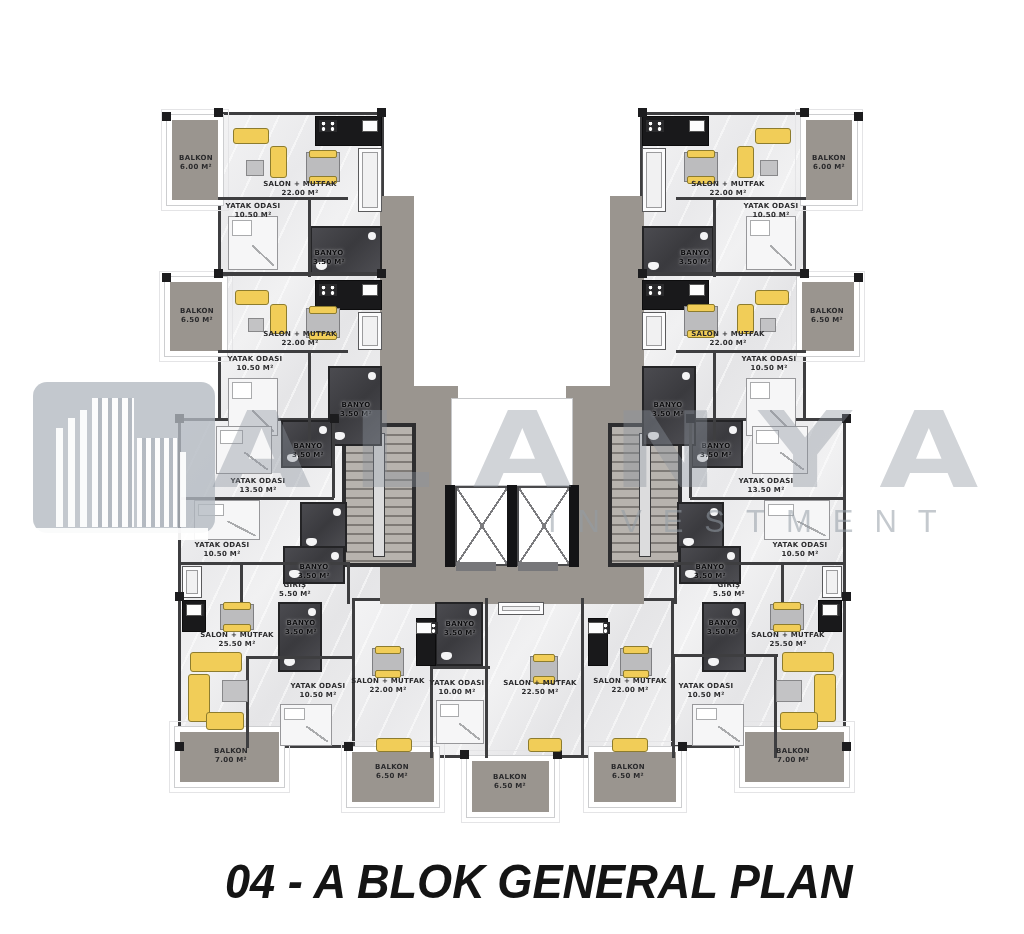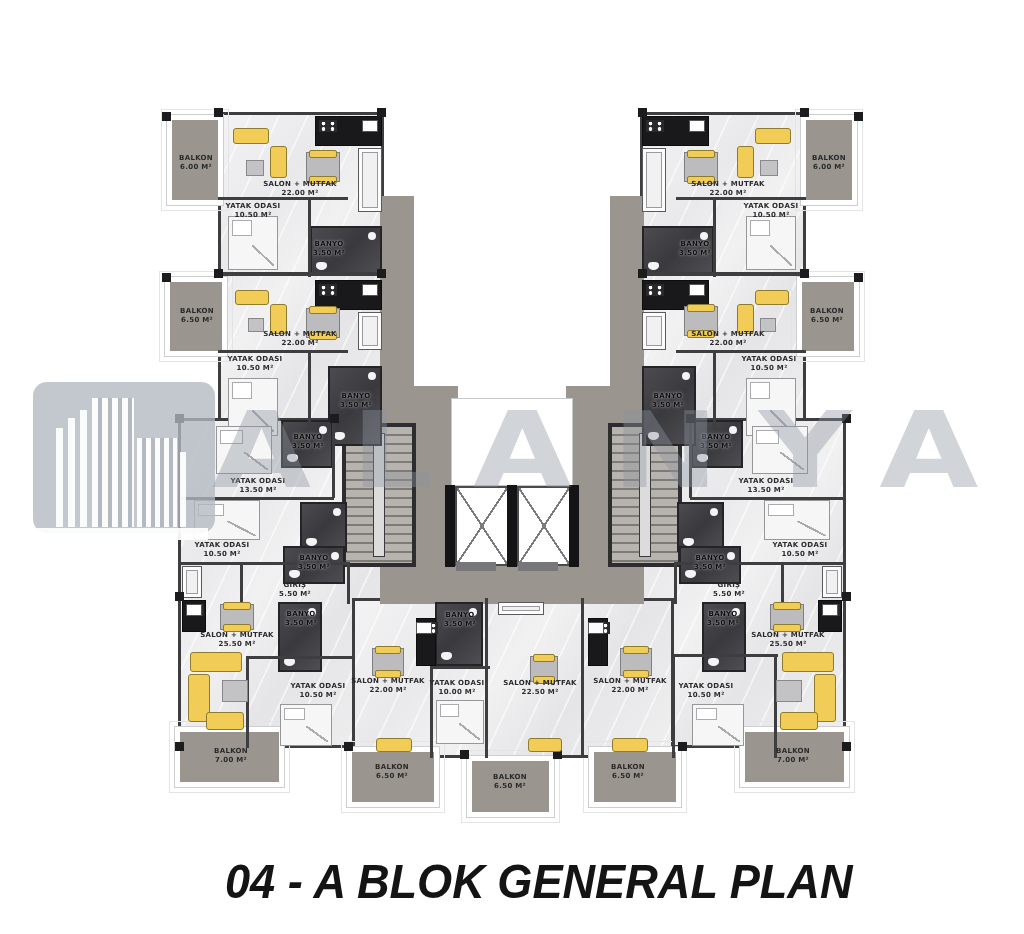--- a/index.html
+++ b/index.html
@@ -62,21 +62,21 @@
   .din:before{content:"";position:absolute;left:2px;right:2px;top:-3px;height:6px;background:#f1cd58;border:1px solid #8d7c2e;border-radius:2px;}
   .din:after{content:"";position:absolute;left:2px;right:2px;bottom:-3px;height:6px;background:#f1cd58;border:1px solid #8d7c2e;border-radius:2px;}
   .bed{background:#f6f6f7;border:1px solid #97979a;z-index:10;}
   .bed:before{content:"";position:absolute;left:3px;top:3px;width:38%;height:26%;background:#fff;border:1px solid #aaabad;}
   .bed:after{content:"";position:absolute;right:3px;bottom:3px;width:45%;height:40%;
       background:linear-gradient(to top right, transparent calc(50% - 1px), #aaabad calc(50% - 1px) calc(50% + 1px), transparent calc(50% + 1px));}
 
   
   .lbl{transform:translate(-50%,-50%);font:700 7px/1.25 "DejaVu Sans",sans-serif;
       letter-spacing:.3px;color:#2a2a2c;text-align:center;white-space:pre-line;z-index:30;}
-  .lbl.on-dark{color:#0d0d0f;text-shadow:0 0 2px rgba(255,255,255,.55), 0 0 4px rgba(255,255,255,.35);}
+  .lbl.on-dark{color:#0d0d0f;text-shadow:0 0 2px rgba(255,255,255,.55), 0 0 4px rgba(255,255,255,.35);margin-top:9px;}
 
   
   .wm-brand{left:212px;top:398px;width:820px;font:700 128px/1 "DejaVu Sans",sans-serif;
       letter-spacing:40px;color:rgba(139,147,157,.40);transform:scaleY(.82);
       transform-origin:top left;z-index:40;pointer-events:none;}
   .wm-sub{left:548px;top:506px;width:420px;font:400 31px/1 "Liberation Sans",sans-serif;
       letter-spacing:21px;color:rgba(148,156,165,.55);z-index:40;pointer-events:none;}
   .wm-logo{left:33px;top:382px;width:182px;height:151px;background:rgba(178,184,192,.78);
       border-radius:14px;z-index:40;pointer-events:none;}
   .wm-logo .b{position:absolute;background:rgba(255,255,255,.92);}
@@ -364,15 +364,16 @@
     <span class="b" style="left:35px;top:36px;width:7px;height:109px"></span>
     <span class="b" style="left:47px;top:28px;width:7px;height:117px"></span>
     <span class="b" style="left:59px;top:16px;width:42px;height:129px;background:
       repeating-linear-gradient(90deg, rgba(255,255,255,.95) 0 6px, rgba(178,184,192,.9) 6px 10px);"></span>
     <span class="b" style="left:104px;top:56px;width:40px;height:89px;background:
       repeating-linear-gradient(90deg, rgba(255,255,255,.95) 0 5px, rgba(178,184,192,.9) 5px 9px);"></span>
     <span class="b" style="left:147px;top:70px;width:6px;height:75px"></span>
   </div>
   <div class="wm-base"></div>
   <div class="wm-brand">ALANYA</div>
+  <div class="wm-sub">INVESTMENT</div>
 
   <div class="title">04 - A BLOK GENERAL PLAN</div>
 </div>
 
 </body></html>

